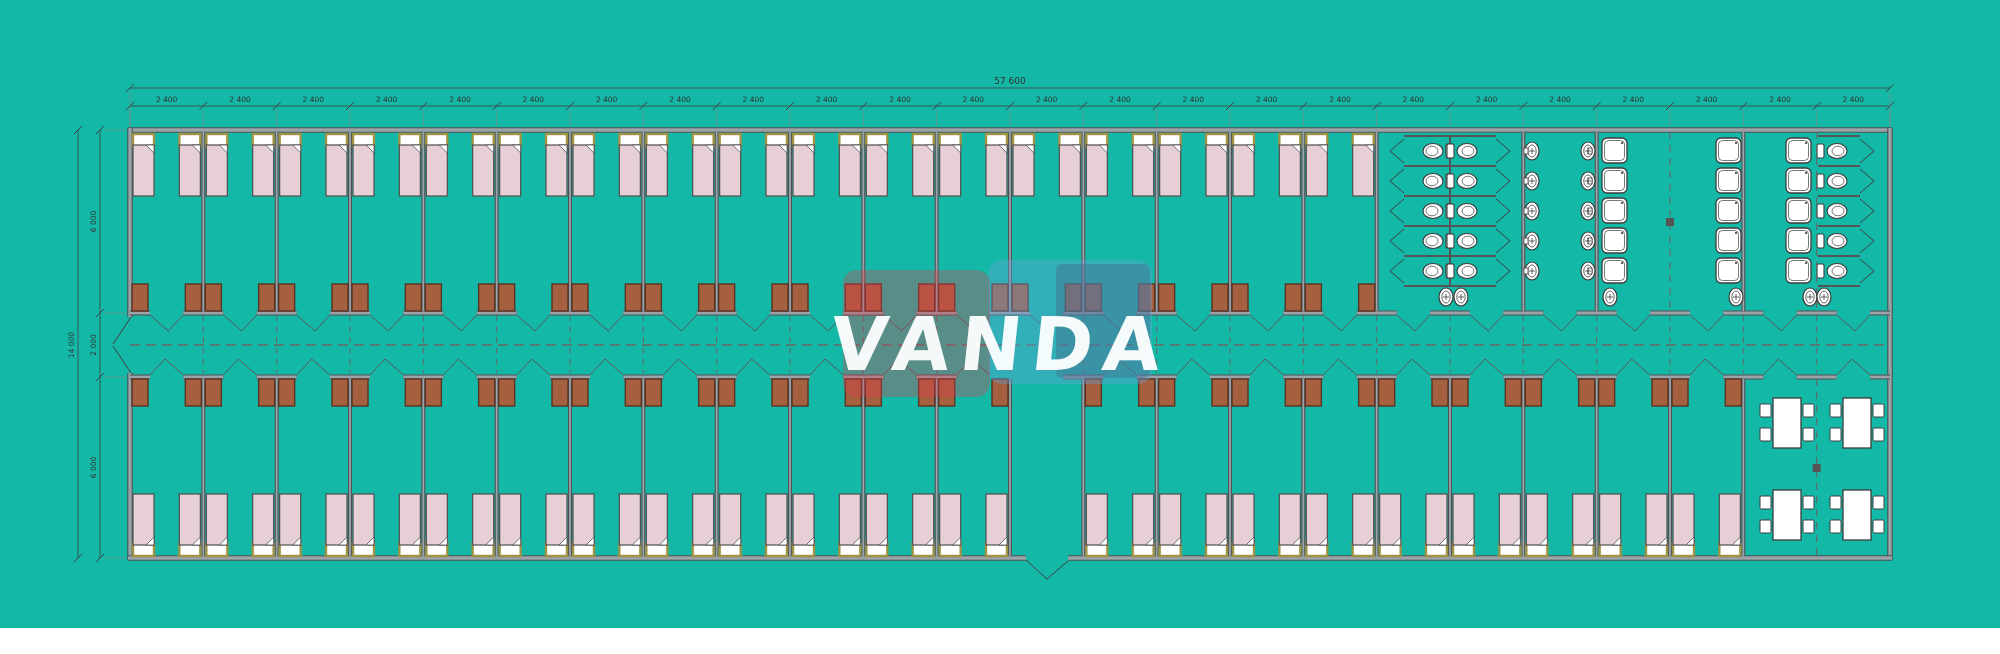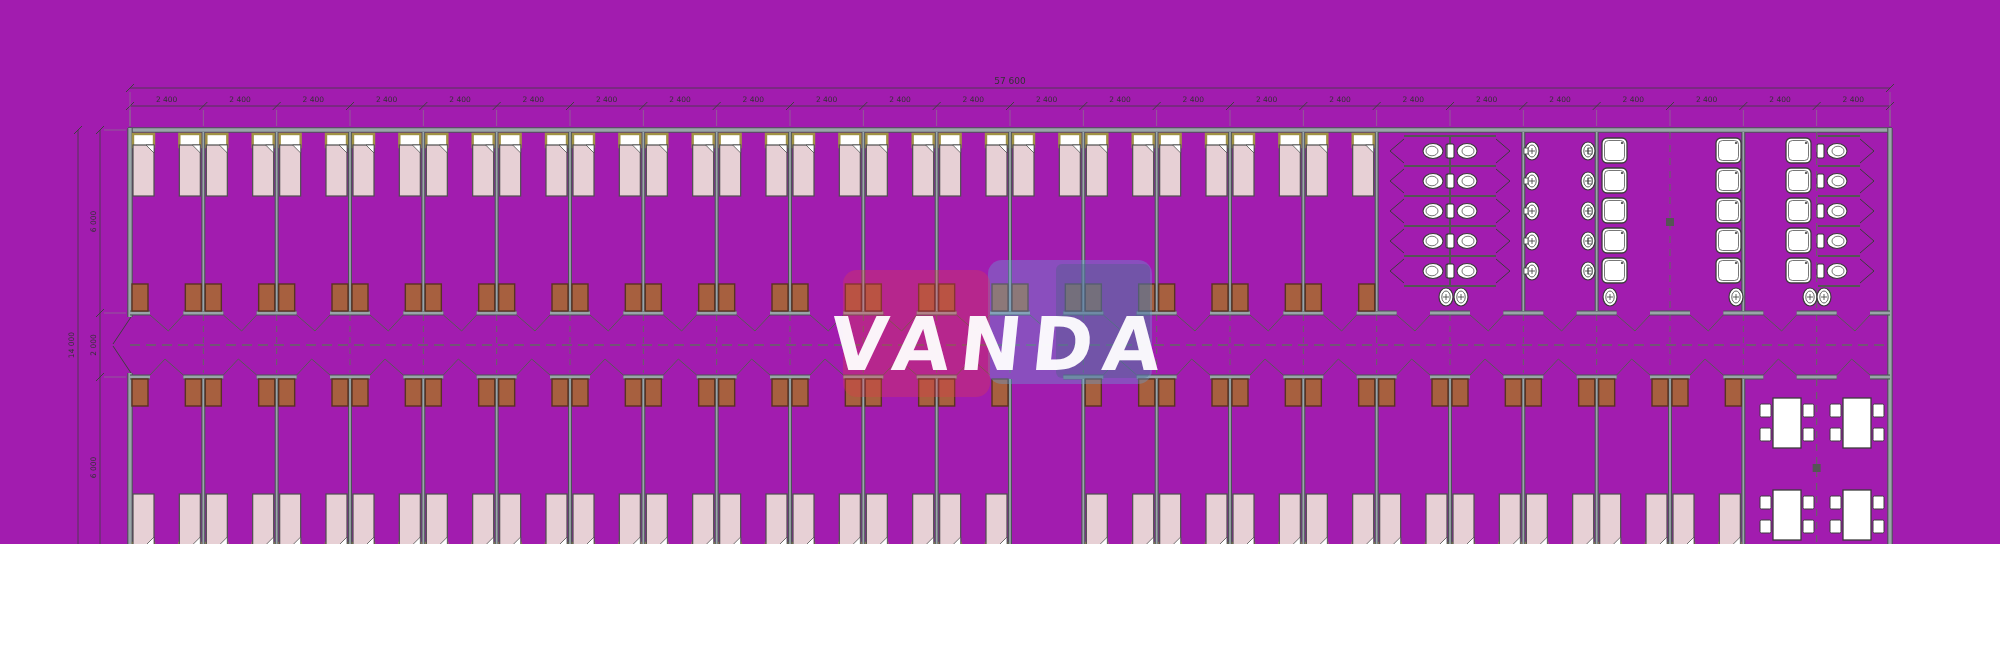--- a/index.html
+++ b/index.html
@@ -1,16 +1,16 @@
 <!DOCTYPE html>
 <html><head>
 <meta charset="utf-8">
 <style>
   html,body{margin:0;padding:0;background:#ffffff;}
-  .sheet{position:relative;width:2000px;height:544px;background:#a21caf;overflow:hidden;
+  .sheet{position:relative;width:2000px;height:628px;background:#14b8a6;overflow:hidden;
          font-family:"DejaVu Sans", sans-serif;}
   svg text{font-family:"DejaVu Sans", sans-serif;}
 </style>
 </head>
 <body>
 
 <div class="sheet">
   <svg id="plan" width="2000" height="654" viewBox="0 0 2000 654">
       <g>
         <line x1="130" y1="88" x2="1890" y2="88" stroke="#3f3f3f" stroke-width="0.8"></line>

